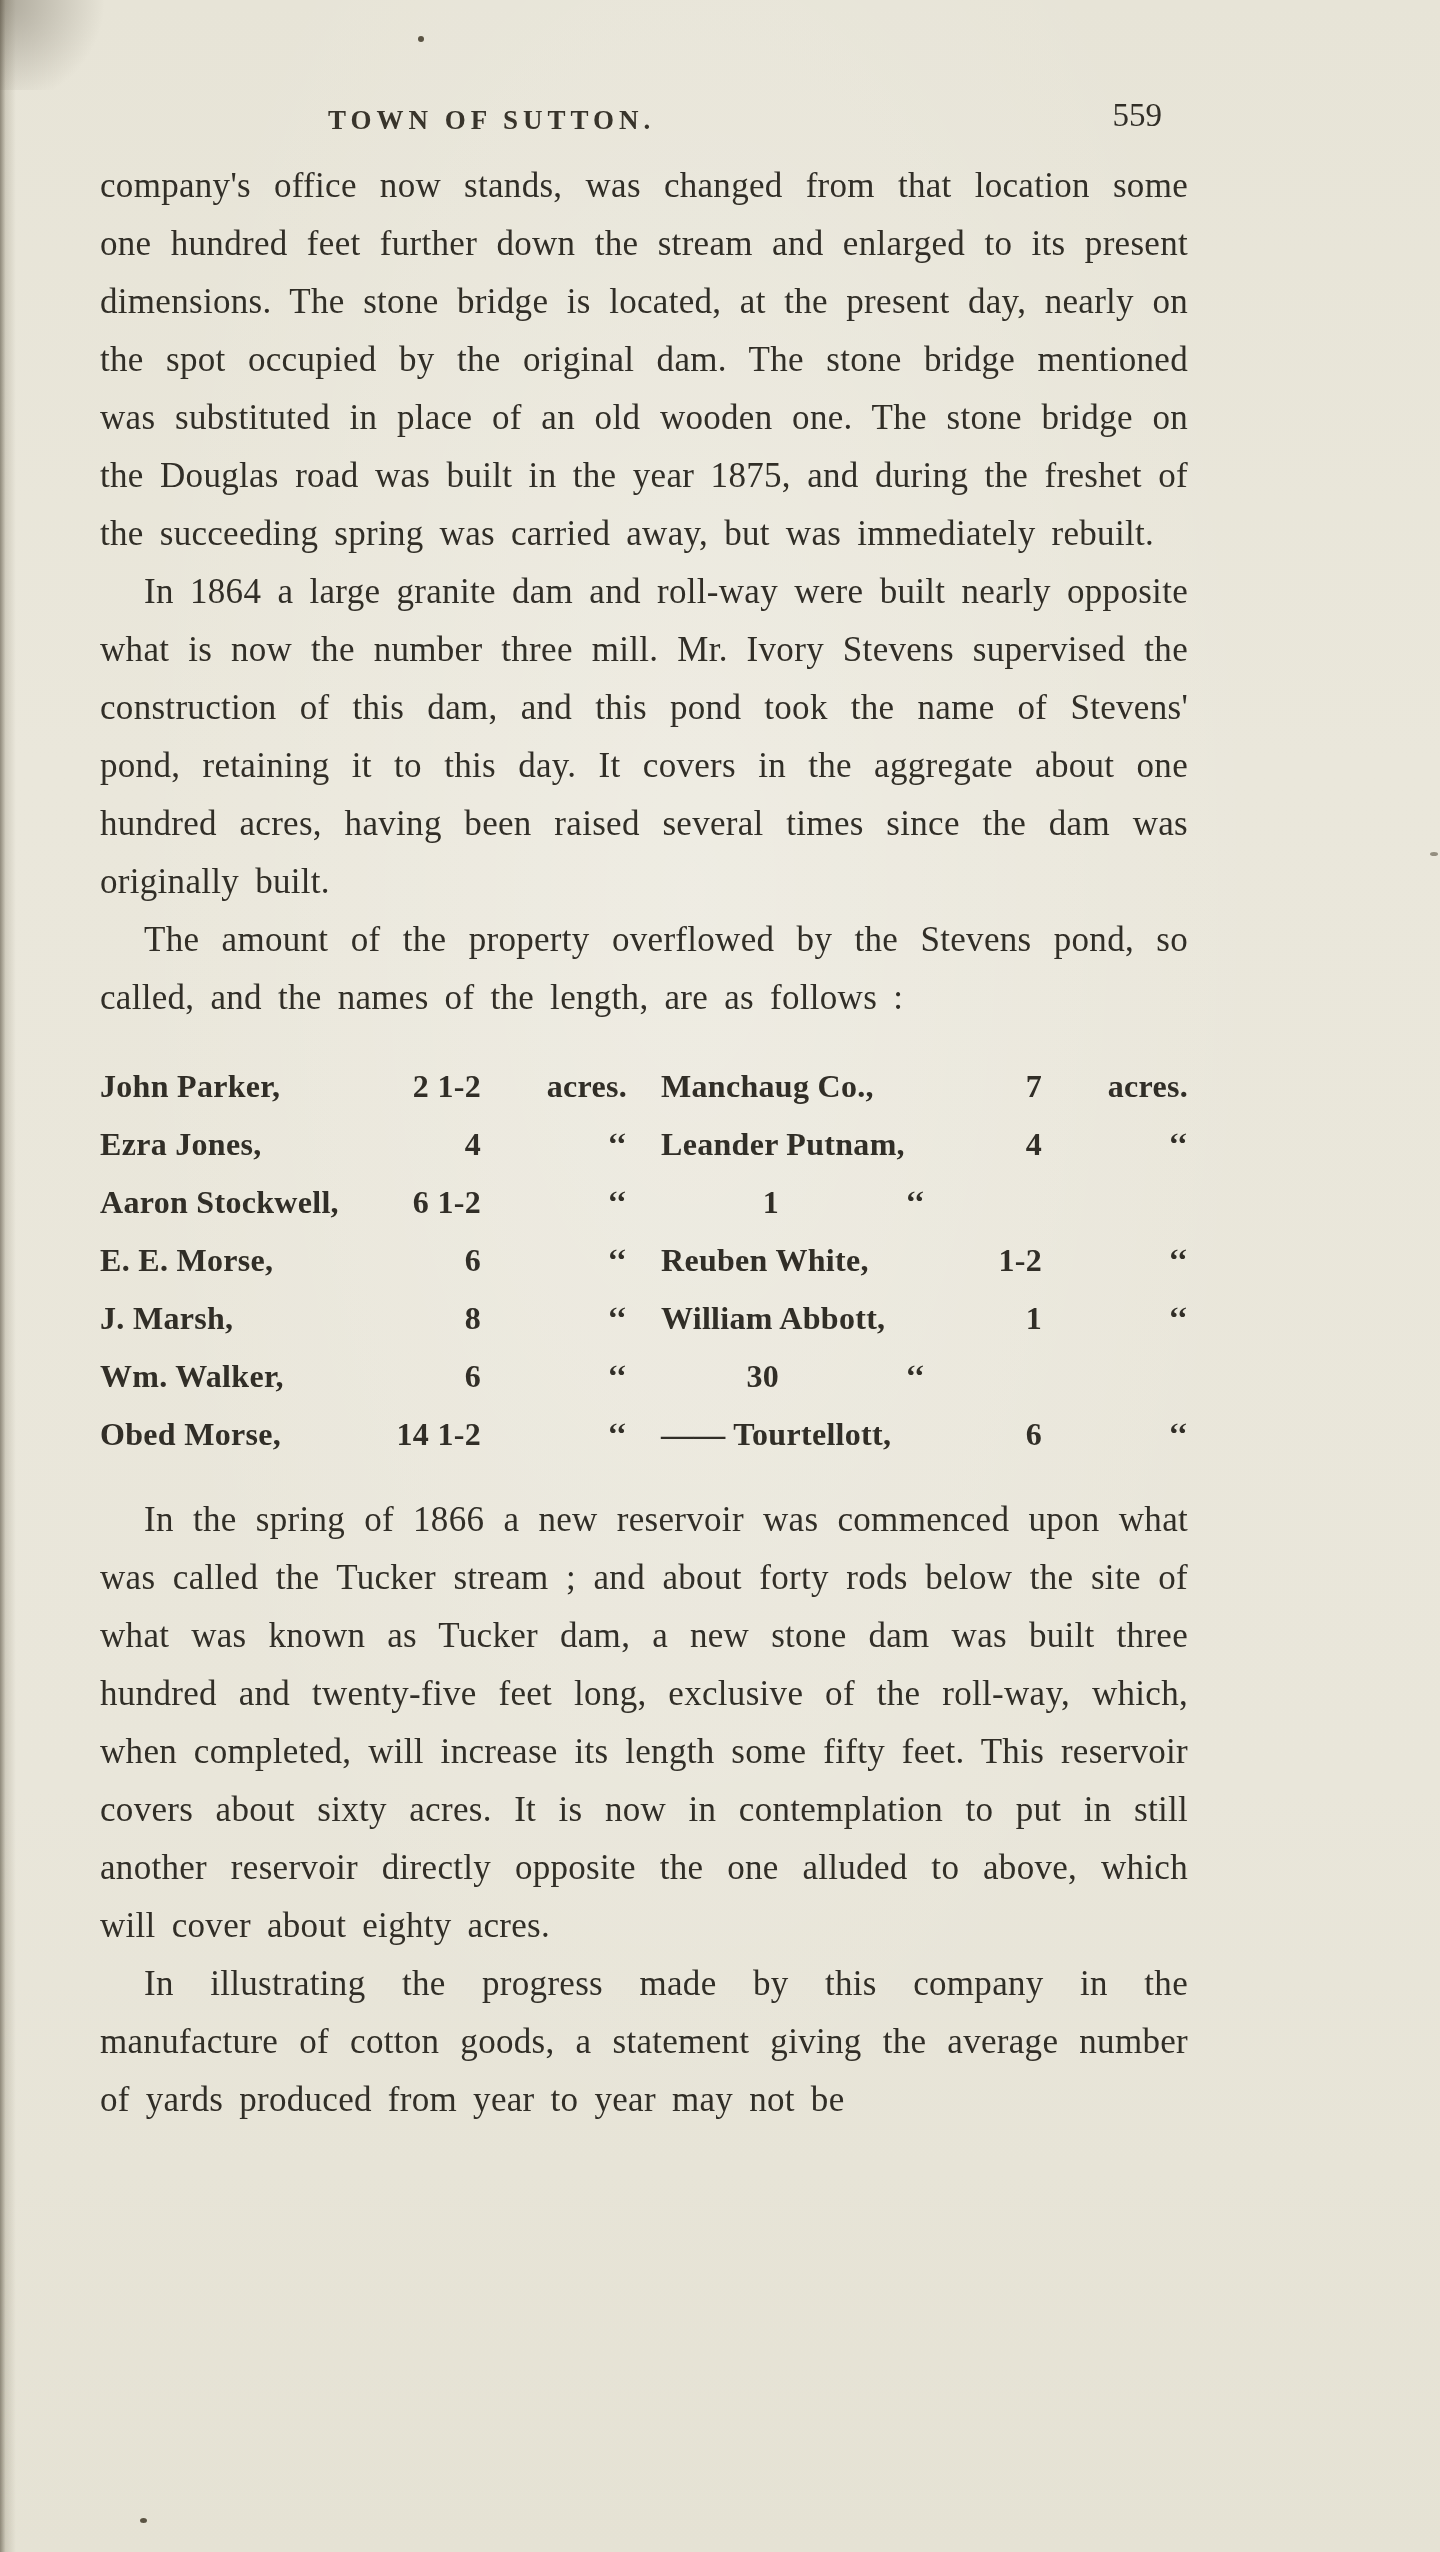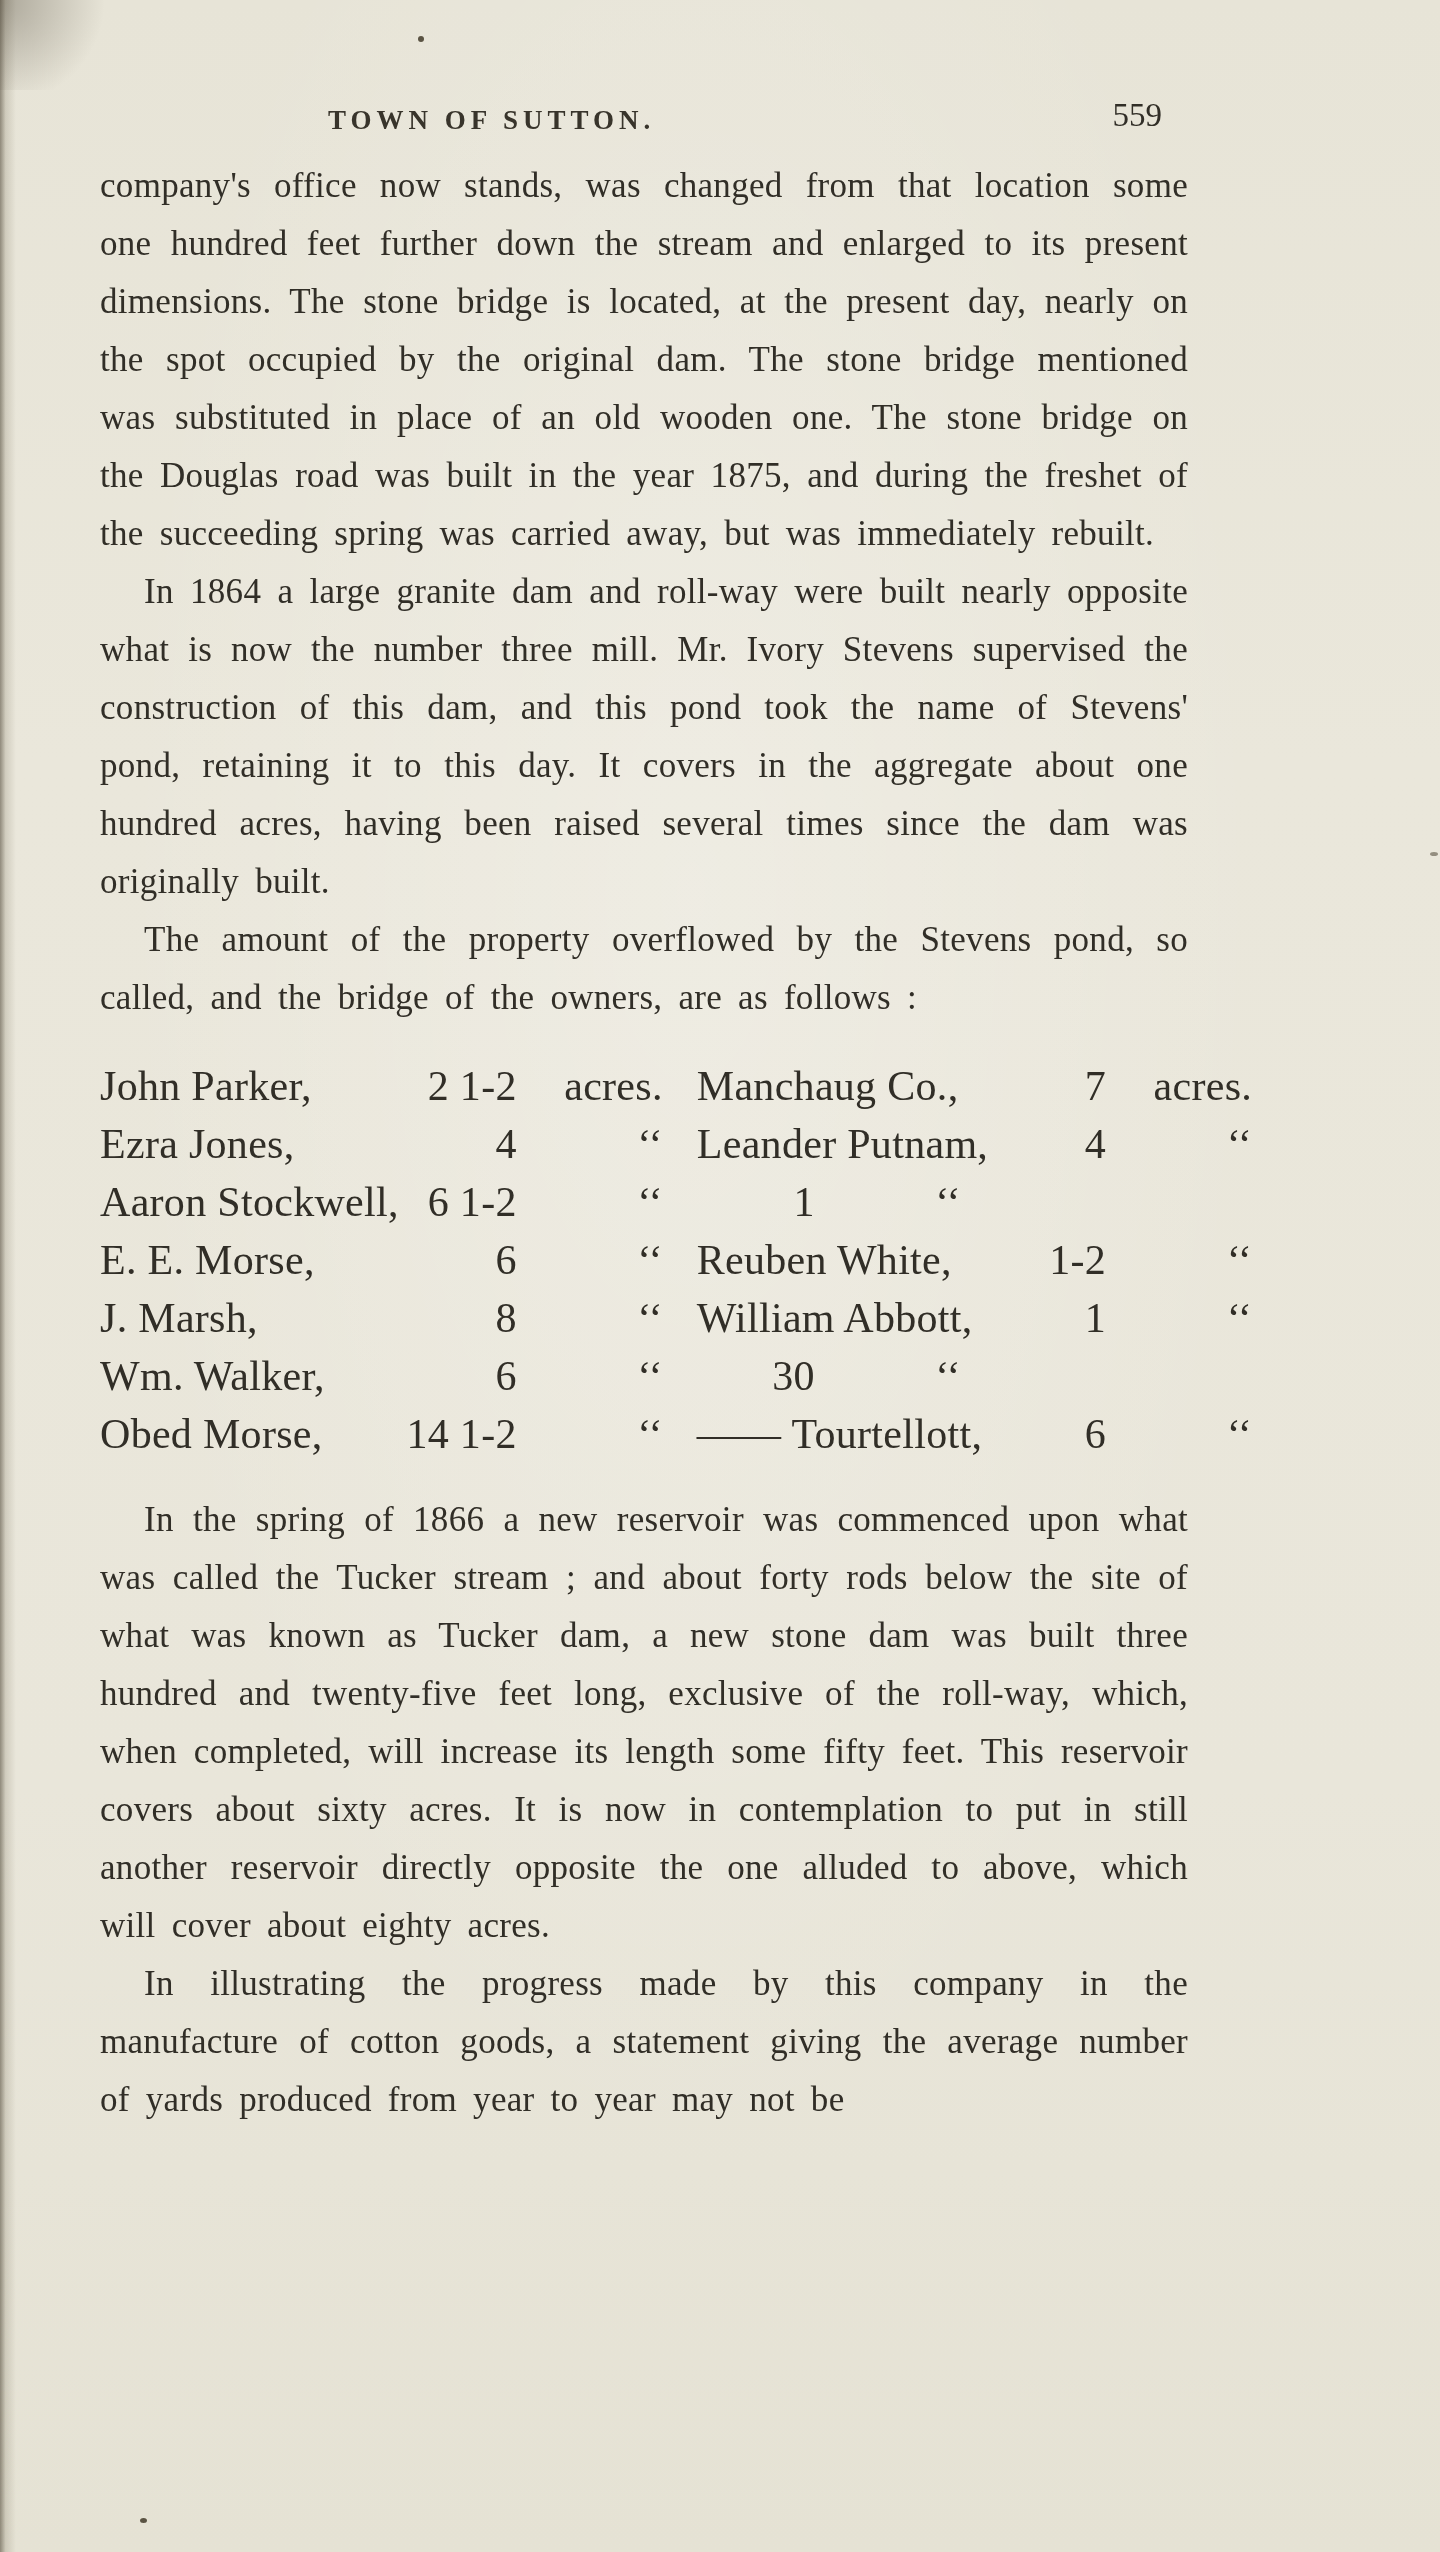--- a/index.html
+++ b/index.html
@@ -70,23 +70,24 @@
     word-spacing: 7px;
     letter-spacing: 0.3px;
   }
   .indent {
     text-indent: 44px;
   }
   .acreage-table {
     display: flex;
     gap: 34px;
     margin: 30px 0 28px 0;
-    font-size: 42px;
+    font-size: 32px;
     line-height: 58px;
     letter-spacing: 0.3px;
+    font-weight: bold;
   }
   .acreage-col {
     flex: 1;
   }
   .trow {
     display: flex;
   }
   .tname {
     flex: 1;
     white-space: nowrap;
@@ -123,21 +124,21 @@
 
   <div class="content">
 
     <div class="page-header">
       <span class="running-head">TOWN OF SUTTON.</span>
       <span class="page-number">559</span>
     </div>
 
     <p class="para">company's office now stands, was changed from that location some one hundred feet further down the stream and enlarged to its present dimensions.  The stone bridge is located, at the present day, nearly on the spot occupied by the original dam.  The stone bridge mentioned was substituted in place of an old wooden one.  The stone bridge on the Douglas road was built in the year 1875, and during the freshet of the succeeding spring was carried away, but was immediately rebuilt.</p>
     <p class="para indent">In 1864 a large granite dam and roll-way were built nearly opposite what is now the number three mill.  Mr. Ivory Stevens supervised the construction of this dam, and this pond took the name of Stevens' pond, retaining it to this day.  It covers in the aggregate about one hundred acres, having been raised several times since the dam was originally built.</p>
-    <p class="para indent">The amount of the property overflowed by the Stevens pond, so called, and the bridge of the owners, are as follows :</p>
+    <p class="para indent">The amount of the property overflowed by the Stevens pond, so called, and the names of the length, are as follows :</p>
 
     <div class="acreage-table">
       <div class="acreage-col">
         <div class="trow">
           <span class="tname">John Parker,</span>
           <span class="tval">2 1-2</span>
           <span class="tunit">acres.</span>
         </div>
         <div class="trow">
           <span class="tname">Ezra Jones,</span>

